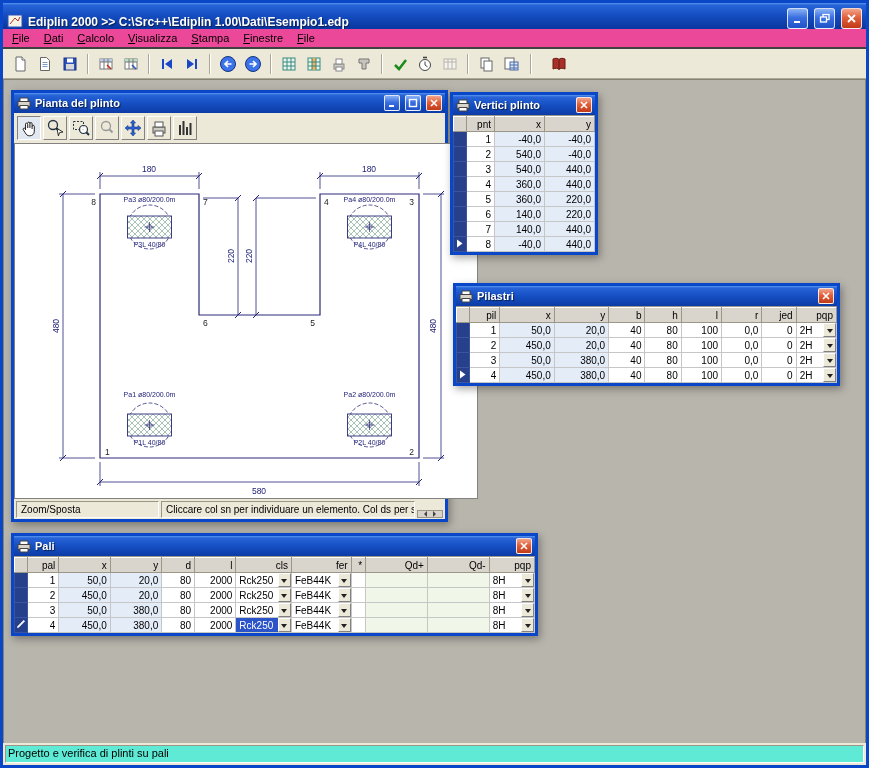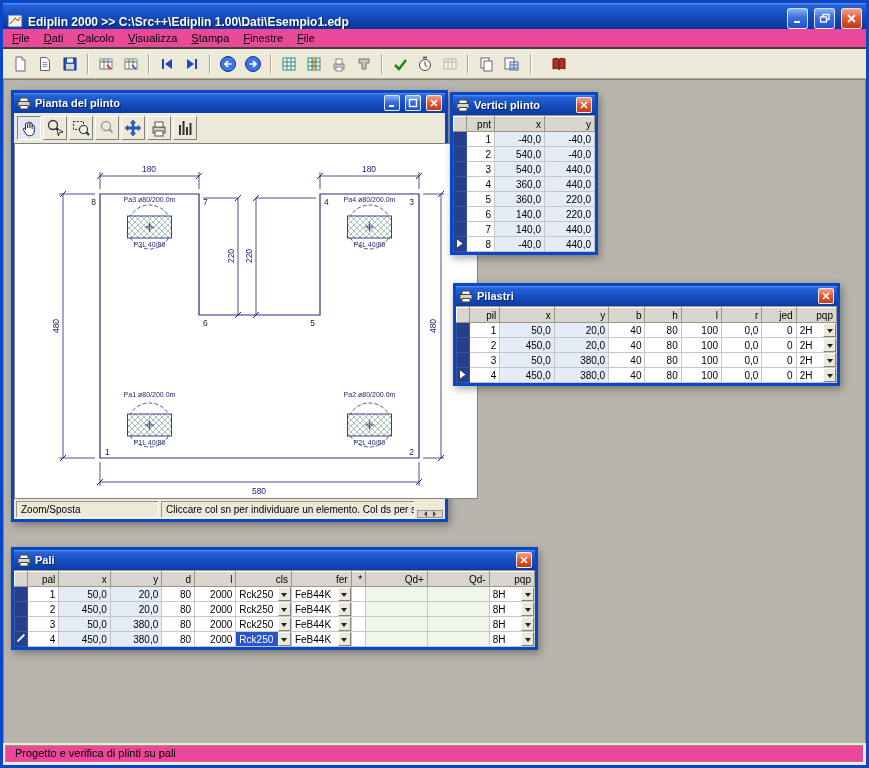--- a/index.html
+++ b/index.html
@@ -15,21 +15,21 @@
   .menubar{height:20px;flex:0 0 20px;display:flex;align-items:center;padding-left:2px;background:#ec4899;border-bottom:2px solid #404040}
   .menu-item{display:inline-block;padding:2px 7px;font-size:11px;color:#000}
   .menu-item::first-letter{text-decoration:underline}
   .toolbar{height:30px;flex:0 0 30px;display:flex;align-items:center;gap:1px;padding:2px 5px;background:#ece9d8;border-bottom:1px solid #aca899}
   .tbtn{width:24px;height:24px;display:flex;align-items:center;justify-content:center;border:1px solid transparent}
   .tsep{width:2px;height:20px;border-left:1px solid #aca899;border-right:1px solid #fff;margin:0 4px}
   
   .mdi{flex:1;position:relative;background:#b8b5ad;border:1px solid #878371;border-bottom:none;overflow:hidden}
   
   .statusbar{height:22px;flex:0 0 22px;background:#ece9d8;padding:2px;display:flex}
-  .sb-panel{flex:1;border:1px solid;border-color:#9a9789 #fff #fff #9a9789;font-size:11px;padding:1px 9px;color:#000;background:#ec4899}
+  .sb-panel{flex:1;border:1px solid;border-color:#9a9789 #fff #fff #9a9789;font-size:11px;padding:1px 2px;color:#000;background:#5eead4}
   
   .child{position:absolute;border:3px solid #0a46c8;background:#eab308;box-shadow:2px 3px 8px rgba(0,0,0,.35)}
   .ctitle{height:20px;background:linear-gradient(180deg,#5a96f0 0%,#2764d8 10%,#1650c4 48%,#0c3ba6 100%);display:flex;align-items:center;gap:4px;padding:0 3px;color:#fff;font-weight:bold;font-size:11px}
   .ctitle .t{flex:1;text-shadow:1px 1px 1px rgba(0,0,0,.6);white-space:nowrap;overflow:hidden}
   .cicon{display:flex;align-items:center}
   .cbtn{width:16px;height:16px;border:1px solid rgba(255,255,255,.85);border-radius:2px;display:flex;align-items:center;justify-content:center;margin-left:1px;flex:0 0 auto}
   .cbtn.blue{background:linear-gradient(180deg,#8ab2f4,#3a6fe0 45%,#1f51c8)}
   .cbtn.red{background:linear-gradient(180deg,#f2a48c,#e1603c 45%,#c03a18)}
   
   .ptoolbar{height:30px;display:flex;align-items:center;gap:2px;padding:2px 3px;background:#ece9d8}
@@ -593,21 +593,21 @@
                   <span class="dd">
                     <i></i>
                   </span>
                 </td>
               </tr>
             </tbody>
           </table>
         </div>
     </div>
 
-    <div class="child" style="left:7px;top:467px;width:527px">
+    <div class="child" style="left:7px;top:453px;width:527px">
       <div class="ctitle">
         <span class="cicon">
             <svg width="14" height="13">
               <rect x="1" y="4.5" width="12" height="5" fill="#d8d4cc" stroke="#444"></rect>
               <rect x="3" y="1" width="8" height="3.5" fill="#fff" stroke="#444"></rect>
               <rect x="3" y="8.5" width="8" height="3.5" fill="#fff" stroke="#444"></rect>
             </svg>
           </span>
         <span class="t">Pali</span>
         <span class="cbtn red">

